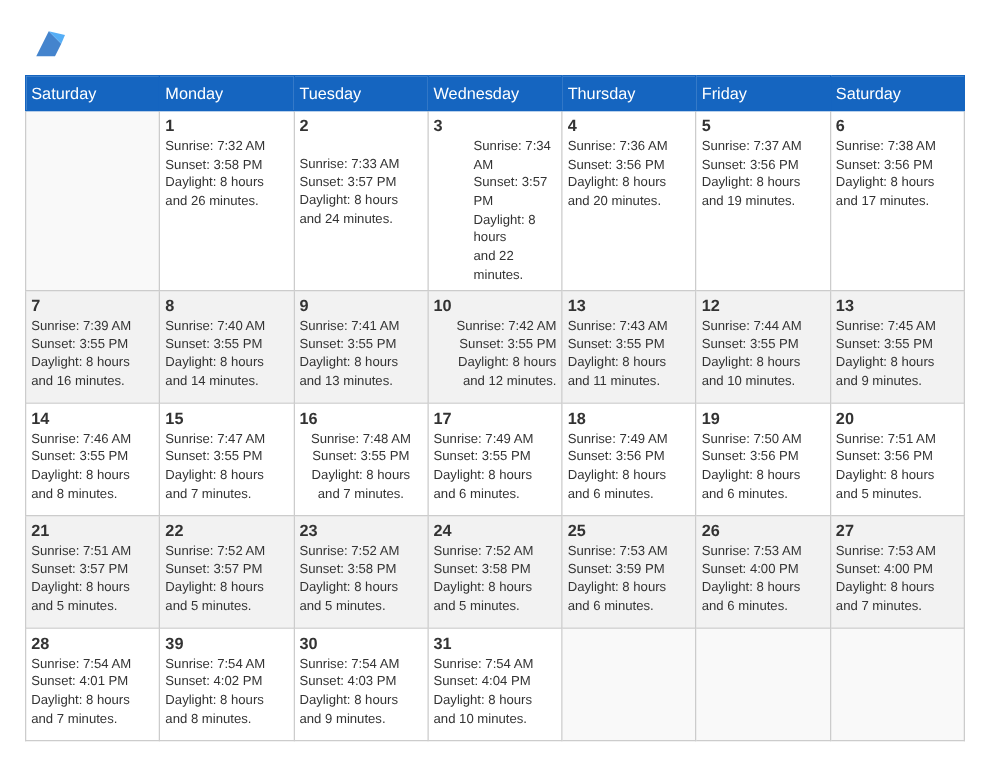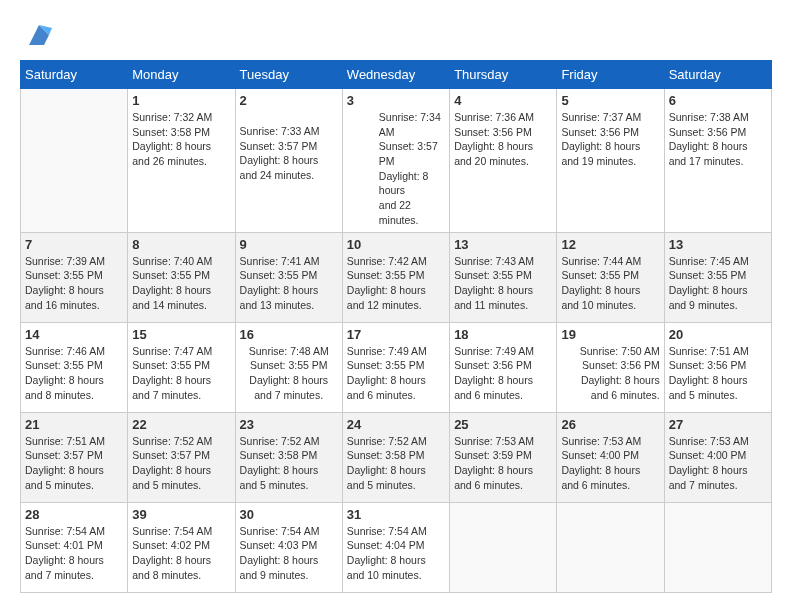--- a/index.html
+++ b/index.html
@@ -188,21 +188,21 @@
         </td>
         <td>
           <span class="day-number">9</span>
           <div class="day-info" style="white-space: pre-line;">Sunrise: 7:41 AM
 Sunset: 3:55 PM
 Daylight: 8 hours
 and 13 minutes.</div>
         </td>
         <td>
           <span class="day-number">10</span>
-          <div class="day-info" style="white-space: pre-line;">Sunrise: 7:42 AM
+          <div class="day-info" style="white-space: pre-line; text-align: right;">Sunrise: 7:42 AM
 Sunset: 3:55 PM
 Daylight: 8 hours
 and 12 minutes.</div>
         </td>
         <td>
           <span class="day-number">13</span>
           <div class="day-info" style="white-space: pre-line;">Sunrise: 7:43 AM
 Sunset: 3:55 PM
 Daylight: 8 hours
 and 11 minutes.</div>
@@ -253,21 +253,21 @@
         </td>
         <td>
           <span class="day-number">18</span>
           <div class="day-info" style="white-space: pre-line;">Sunrise: 7:49 AM
 Sunset: 3:56 PM
 Daylight: 8 hours
 and 6 minutes.</div>
         </td>
         <td>
           <span class="day-number">19</span>
-          <div class="day-info" style="white-space: pre-line; text-align: right;">Sunrise: 7:50 AM
+          <div class="day-info" style="white-space: pre-line;">Sunrise: 7:50 AM
 Sunset: 3:56 PM
 Daylight: 8 hours
 and 6 minutes.</div>
         </td>
         <td>
           <span class="day-number">20</span>
           <div class="day-info" style="white-space: pre-line;">Sunrise: 7:51 AM
 Sunset: 3:56 PM
 Daylight: 8 hours
 and 5 minutes.</div>

